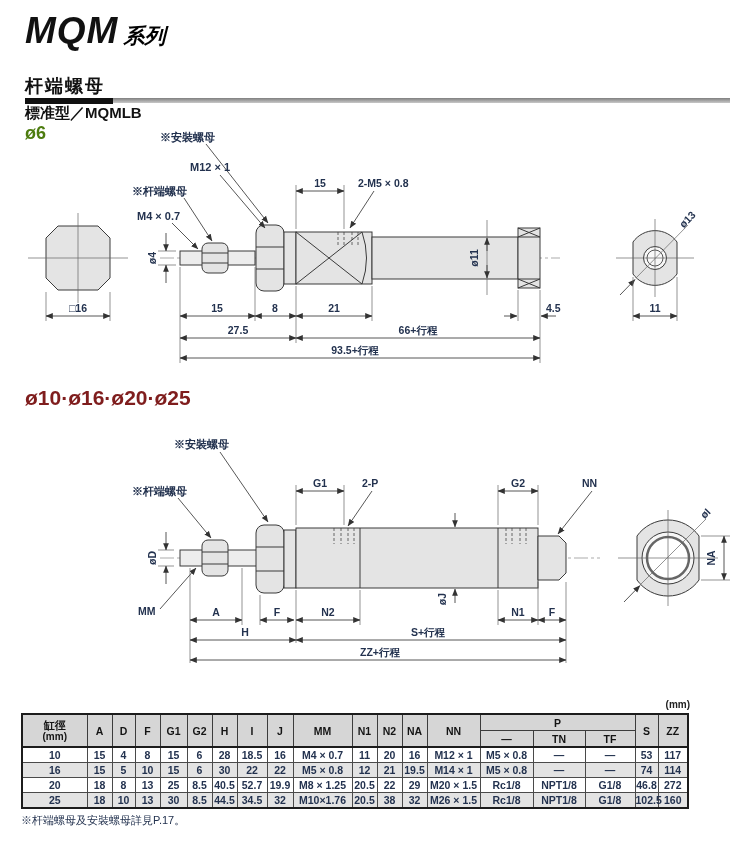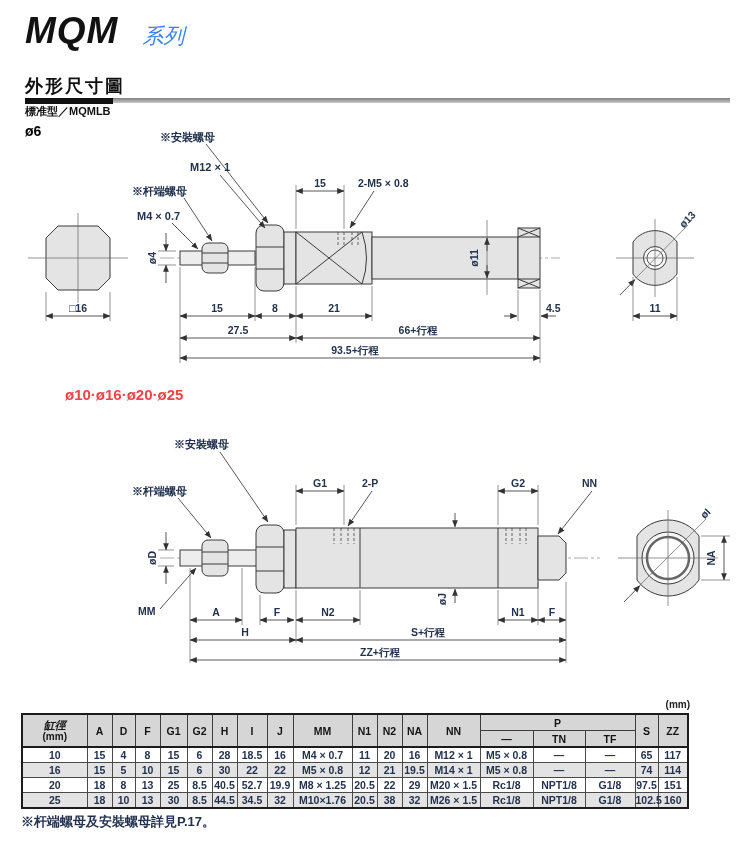--- a/index.html
+++ b/index.html
@@ -1,28 +1,28 @@
 <!DOCTYPE html>
 <html><head>
 <meta charset="utf-8">
 <style>
   html,body{margin:0;padding:0;background:#f2f2f2;}
   #page{position:relative;width:750px;height:856px;background:#ffffff;overflow:hidden;
         font-family:"Liberation Sans",sans-serif;color:#1a1a1a;}
   
   .title-row{position:absolute;left:25px;top:10px;white-space:nowrap;}
   .title-main{font-size:37px;font-weight:bold;font-style:italic;letter-spacing:1px;color:#111;}
-  .title-cn{font-size:21px;font-weight:normal;font-style:italic;margin-left:24px;color:#3b82f6;}
+  .title-cn{font-size:21px;font-weight:bold;font-style:italic;margin-left:5px;color:#000000;}
   .sec-head{position:absolute;left:25px;top:74px;font-size:18px;font-weight:bold;letter-spacing:2px;color:#111;}
   .sec-bar{position:absolute;left:25px;top:98px;width:705px;height:5px;
            background:linear-gradient(to bottom,#7f7f7f,#c8c8c8);}
   .sec-bar-black{position:absolute;left:0;top:0;width:88px;height:6px;background:#111;}
-  .subsec{position:absolute;left:25px;top:104px;font-size:11px;font-weight:bold;color:#111;}
-  .bore-small{position:absolute;left:25px;top:123px;font-size:14px;font-weight:bold;color:#000000;}
-  .bore-large{position:absolute;left:25px;top:386px;font-size:15px;font-weight:bold;color:#ef4444;margin-left:40px;}
+  .subsec{position:absolute;left:25px;top:104px;font-size:15px;font-weight:bold;color:#111;}
+  .bore-small{position:absolute;left:25px;top:123px;font-size:18px;font-weight:bold;color:#4d7c0f;}
+  .bore-large{position:absolute;left:25px;top:386px;font-size:21px;font-weight:bold;color:#7f1d1d;}
   
   svg{position:absolute;left:0;}
   #dwg1{top:125px;} #dwg2{top:425px;}
   .part{fill:#e4e4e4;stroke:#3a3a3a;stroke-width:1;}
   .part2{fill:#ededed;stroke:#3a3a3a;stroke-width:1;}
   .edge{stroke:#3a3a3a;stroke-width:1;fill:none;}
   .thin{stroke:#666;stroke-width:0.7;fill:none;}
   .dline{stroke:#444;stroke-width:0.9;fill:none;}
   .cl{stroke:#888;stroke-width:0.7;fill:none;stroke-dasharray:14 3 3 3;}
   .dash{stroke:#444;stroke-width:0.8;fill:none;stroke-dasharray:3 2;}
@@ -33,33 +33,33 @@
   #dimtable{position:absolute;left:21px;top:713px;border-collapse:collapse;table-layout:fixed;width:667px;
             font-size:10.5px;font-weight:bold;}
   #dimtable th{background:#d6d6d6;color:#141414;border:1px solid #3c3c3c;padding:0;height:15px;
                font-size:10.5px;text-align:center;}
   #dimtable td{border:1px solid #4a4a4a;padding:0;height:14px;text-align:center;color:#23324f;background:#fff;}
   #dimtable{border:2px solid #1c1c1c;}
   #dimtable thead tr:first-child th{border-top:2px solid #1c1c1c;}
   #dimtable tbody tr:first-child td{border-top:2px solid #1c1c1c;}
   #dimtable tr.alt td{background:#e3e3e3;}
   #dimtable td.bore{font-weight:bold;}
-  .bore-h1{font-size:11px;line-height:12px;font-style:italic;}
+  .bore-h1{font-size:11px;line-height:12px;}
   .bore-h2{font-size:10px;line-height:11px;font-weight:bold;}
-  .footnote{position:absolute;left:21px;top:813px;font-size:13px;font-weight:bold;color:#23324f;}
+  .footnote{position:absolute;left:21px;top:813px;font-size:11px;font-weight:normal;color:#23324f;}
 </style>
 </head>
 <body>
 
 <div id="page">
 
   <div class="title-row">
     <span class="title-main">MQM</span><span class="title-cn">系列</span>
   </div>
-  <div class="sec-head">外形尺寸圖</div>
+  <div class="sec-head">杆端螺母</div>
   <div class="sec-bar">
       <div class="sec-bar-black"></div>
     </div>
   <div class="subsec">標准型／MQMLB</div>
   <div class="bore-small">ø6</div>
   <div class="bore-large">ø10·ø16·ø20·ø25</div>
 
   <svg id="dwg1" width="750" height="245" viewBox="0 0 750 245">
     <defs>
       <marker id="ah1" viewBox="0 0 10 10" refX="9.5" refY="5" markerWidth="8" markerHeight="8" orient="auto-start-reverse">
@@ -335,21 +335,21 @@
           <td>18.5</td>
           <td>16</td>
           <td>M4 × 0.7</td>
           <td>11</td>
           <td>20</td>
           <td>16</td>
           <td>M12 × 1</td>
           <td>M5 × 0.8</td>
           <td>—</td>
           <td>—</td>
-          <td>65</td>
+          <td>53</td>
           <td>117</td>
         </tr>
         <tr class="alt">
           <td class="bore">16</td>
           <td>15</td>
           <td>5</td>
           <td>10</td>
           <td>15</td>
           <td>6</td>
           <td>30</td>
@@ -377,22 +377,22 @@
           <td>52.7</td>
           <td>19.9</td>
           <td>M8 × 1.25</td>
           <td>20.5</td>
           <td>22</td>
           <td>29</td>
           <td>M20 × 1.5</td>
           <td>Rc1/8</td>
           <td>NPT1/8</td>
           <td>G1/8</td>
-          <td>97.5</td>
-          <td>151</td>
+          <td>46.8</td>
+          <td>272</td>
         </tr>
         <tr class="alt">
           <td class="bore">25</td>
           <td>18</td>
           <td>10</td>
           <td>13</td>
           <td>30</td>
           <td>8.5</td>
           <td>44.5</td>
           <td>34.5</td>

